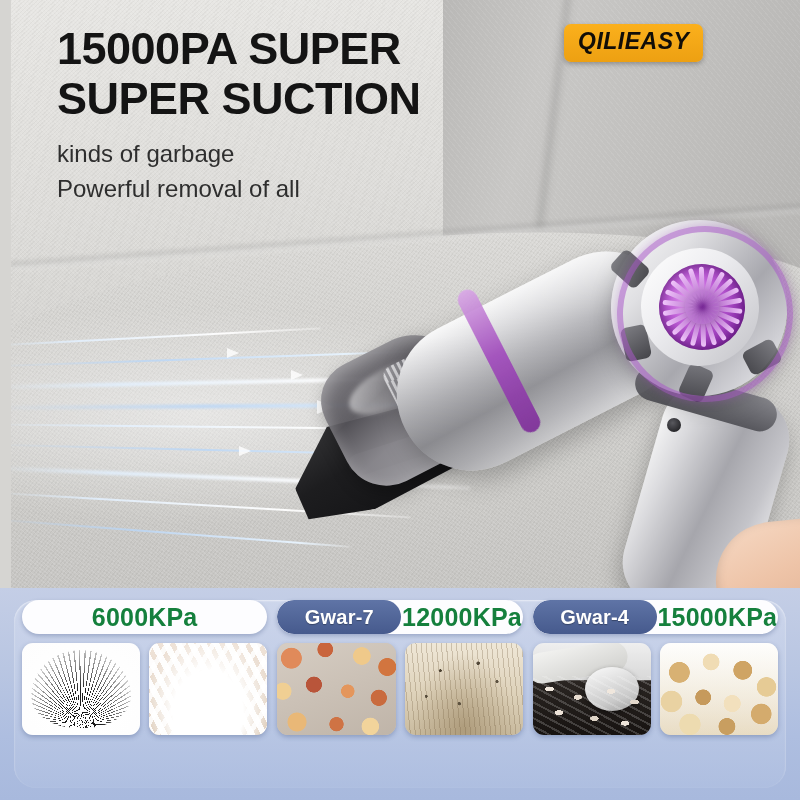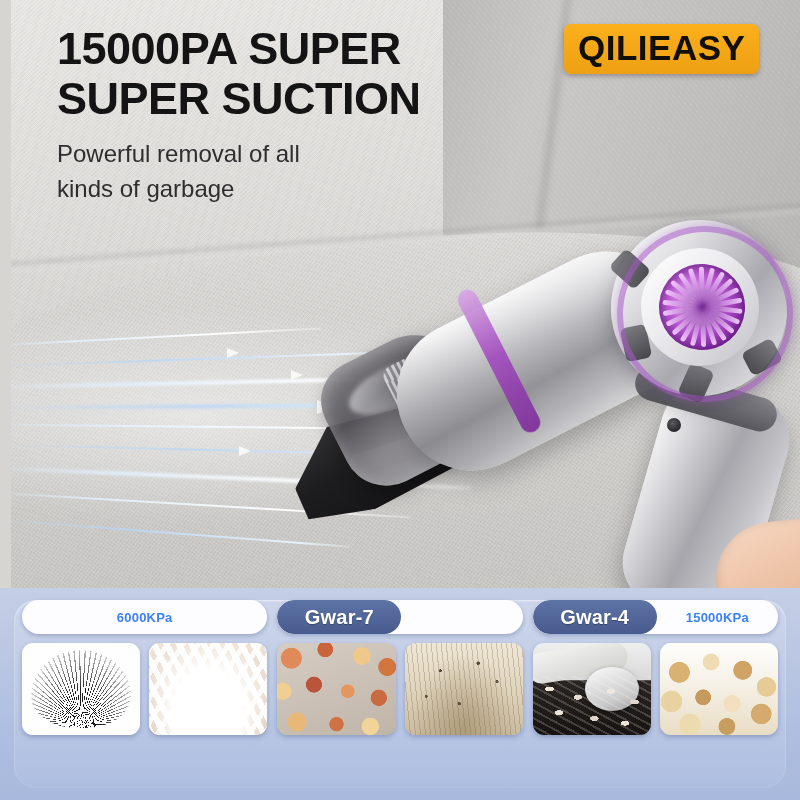--- a/index.html
+++ b/index.html
@@ -123,21 +123,21 @@
 
   
   .hand{position:absolute;left:405px;top:330px;width:150px;height:120px;border-radius:58px 62px 18px 18px;
     background:linear-gradient(160deg,#f6d9c4 0%,#eec4a8 42%,#dba98a 100%);
     transform:rotate(-6deg);box-shadow:0 -4px 12px rgba(0,0,0,.18) inset;}
 
   
   .brand{position:absolute;left:553px;top:24px;padding:6px 14px 9px;border-radius:7px;
     background:linear-gradient(180deg,#fbb01c,#eda012);
     box-shadow:0 2px 5px rgba(0,0,0,.28);}
-  .brand span{font-weight:bold;font-size:35px;letter-spacing:.5px;color:#120e08;
+  .brand span{font-style:italic;font-weight:bold;font-size:23px;letter-spacing:.5px;color:#120e08;
     font-family:"Liberation Sans",sans-serif;line-height:1;}
 
   
   .headline{position:absolute;left:46px;top:24px;width:470px;font-weight:bold;
     font-size:45px;line-height:50px;letter-spacing:-.5px;color:#141414;}
   .subhead{position:absolute;left:46px;top:136px;width:350px;font-size:24px;line-height:35px;
     color:#2e2e2e;}
 
   
   .panel{position:absolute;left:0;top:588px;width:800px;height:212px;
@@ -148,21 +148,21 @@
   .groups{position:absolute;left:14px;top:600px;width:772px;height:190px;display:flex;gap:10px;
     padding:0 8px;box-sizing:border-box;}
   .group{flex:1;display:flex;flex-direction:column;gap:9px;}
 
   .pill{display:flex;align-items:stretch;height:34px;border-radius:17px;overflow:hidden;
     background:#fdfdff;box-shadow:0 2px 4px rgba(40,60,110,.28);}
   .pill-left{display:flex;align-items:center;justify-content:center;padding:0 14px;border-radius:17px;
     background:linear-gradient(180deg,#5f74a6,#465a8d);color:#fff;font-weight:bold;font-size:20px;
     letter-spacing:.2px;text-shadow:0 1px 1px rgba(0,0,0,.3);min-width:96px;}
   .pill-right{flex:1;display:flex;align-items:center;justify-content:center;
-    color:#3b82f6;font-weight:bold;font-size:13px;letter-spacing:.2px;}
+    color:#15803d;font-weight:bold;font-size:25px;letter-spacing:.2px;}
 
   .thumbs{display:flex;gap:9px;height:92px;}
   .thumb{flex:1;border-radius:11px;overflow:hidden;position:relative;
     box-shadow:0 2px 5px rgba(40,60,110,.3);background:#fff;}
 
   
   .t-hair{background:radial-gradient(ellipse at 50% 62%,#fff 0 38%,#fdfdfd 100%);}
   .t-hair:after{content:"";position:absolute;left:8%;top:8%;width:84%;height:84%;
     background:
       repeating-conic-gradient(from 200deg at 50% 95%,#1b1b1b 0deg 1.1deg,rgba(255,255,255,0) 1.1deg 4.4deg);
@@ -315,22 +315,22 @@
 
       <div class="hand"></div>
 
     </div>
 
     <div class="headline">
       <div>15000PA SUPER</div>
       <div>SUPER SUCTION</div>
     </div>
     <div class="subhead">
+      <div>kinds of garbage</div>
       <div>Powerful removal of all</div>
-      <div>kinds of garbage</div>
     </div>
 
     <div class="brand">
       <span>QILIEASY</span>
     </div>
   </div>
 
   <div class="panel">
     <div class="panel-card"></div>
   </div>
@@ -340,20 +340,21 @@
           <div class="pill-right">6000KPa</div>
         </div>
         <div class="thumbs">
           <div class="thumb t-hair"></div>
           <div class="thumb t-paper"></div>
         </div>
       </div>
       <div class="group">
         <div class="pill">
           <div class="pill-left">Gwar-7</div>
+          <div class="pill-right">12000KPa</div>
         </div>
         <div class="thumbs">
           <div class="thumb t-stones"></div>
           <div class="thumb t-dust"></div>
         </div>
       </div>
       <div class="group">
         <div class="pill">
           <div class="pill-left">Gwar-4</div>
           <div class="pill-right">15000KPa</div>

